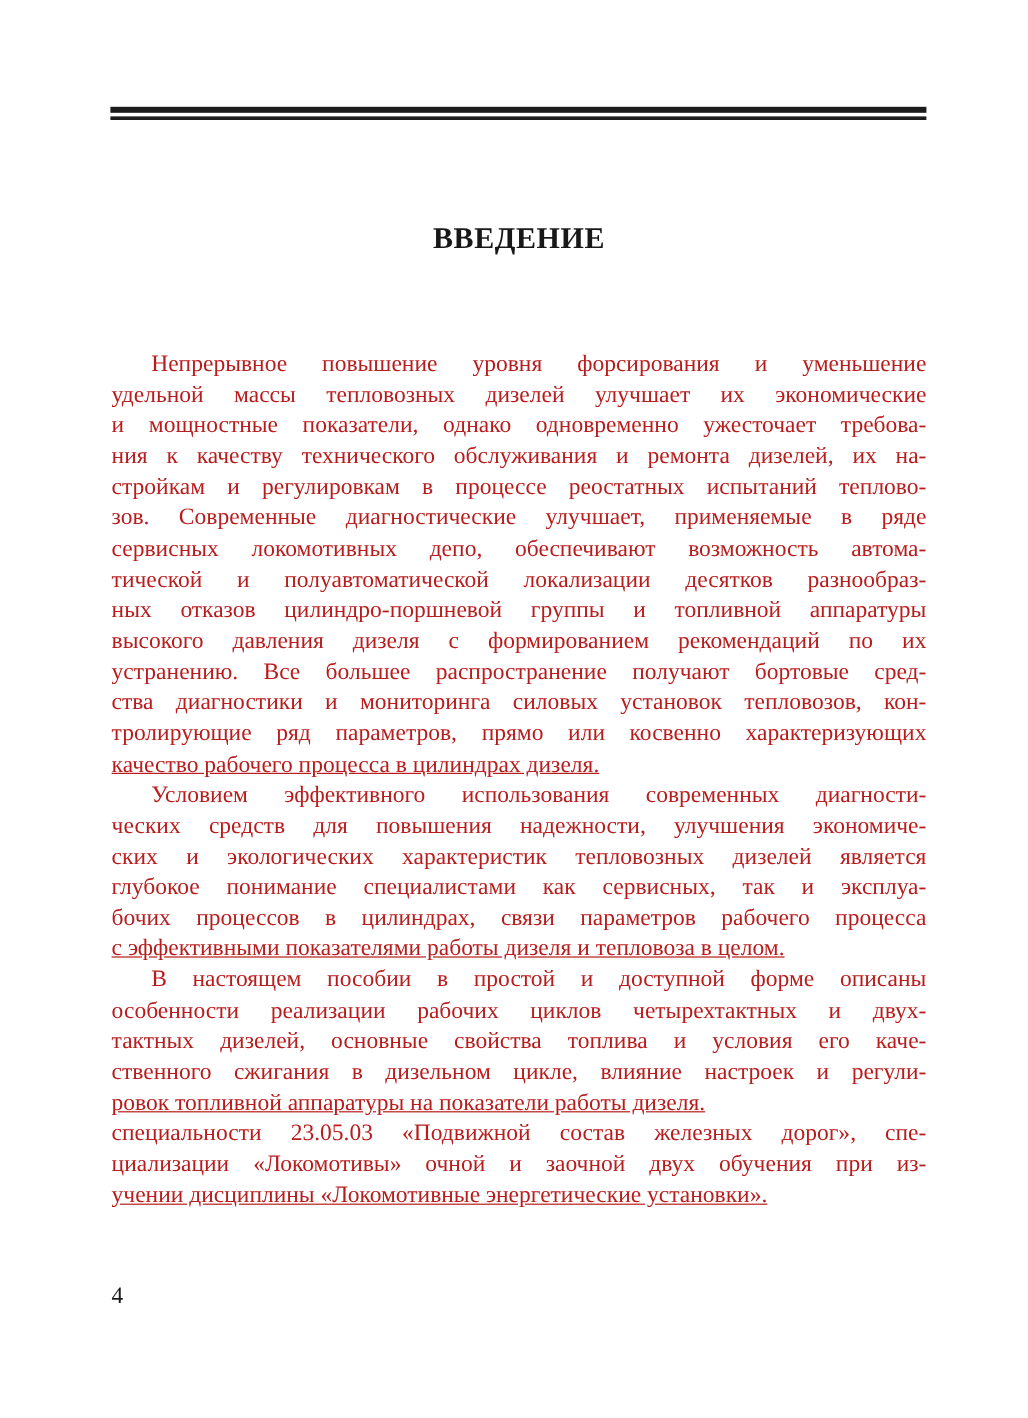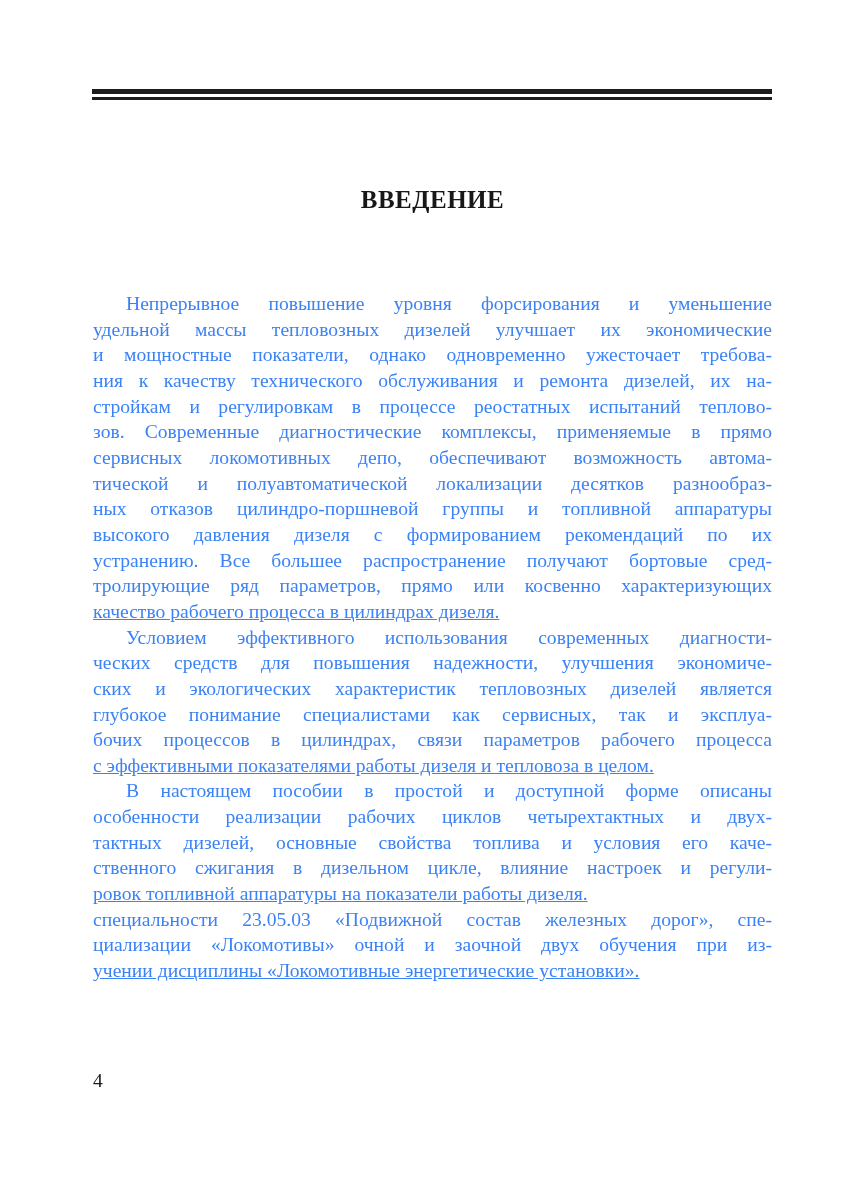--- a/index.html
+++ b/index.html
@@ -43,21 +43,21 @@
     letter-spacing: 0.5px;
     color: #181818;
   }
   .body-text {
     position: absolute;
     left: 93px;
     right: 85px;
     top: 291px;
     font-size: 19.6px;
     line-height: 25.66px;
-    color: #3b82f6;
+    color: #b91c1c;
   }
   .paragraph {
     margin: 0;
   }
   .line {
     text-align: justify;
     text-align-last: justify;
     white-space: normal;
   }
   .line.first {
@@ -87,26 +87,27 @@
 
   <h1 class="title">ВВЕДЕНИЕ</h1>
 
   <div class="body-text">
       <div class="paragraph">
         <div class="line first">Непрерывное повышение уровня форсирования и уменьшение</div>
         <div class="line">удельной массы тепловозных дизелей улучшает их экономические</div>
         <div class="line">и мощностные показатели, однако одновременно ужесточает требова-</div>
         <div class="line">ния к качеству технического обслуживания и ремонта дизелей, их на-</div>
         <div class="line">стройкам и регулировкам в процессе реостатных испытаний теплово-</div>
-        <div class="line">зов. Современные диагностические комплексы, применяемые в прямо</div>
+        <div class="line">зов. Современные диагностические улучшает, применяемые в ряде</div>
         <div class="line">сервисных локомотивных депо, обеспечивают возможность автома-</div>
         <div class="line">тической и полуавтоматической локализации десятков разнообраз-</div>
         <div class="line">ных отказов цилиндро-поршневой группы и топливной аппаратуры</div>
         <div class="line">высокого давления дизеля с формированием рекомендаций по их</div>
         <div class="line">устранению. Все большее распространение получают бортовые сред-</div>
+        <div class="line">ства диагностики и мониторинга силовых установок тепловозов, кон-</div>
         <div class="line">тролирующие ряд параметров, прямо или косвенно характеризующих</div>
         <div class="line last">качество рабочего процесса в цилиндрах дизеля.</div>
       </div>
       <div class="paragraph">
         <div class="line first">Условием эффективного использования современных диагности-</div>
         <div class="line">ческих средств для повышения надежности, улучшения экономиче-</div>
         <div class="line">ских и экологических характеристик тепловозных дизелей является</div>
         <div class="line">глубокое понимание специалистами как сервисных, так и эксплуа-</div>
         <div class="line">бочих процессов в цилиндрах, связи параметров рабочего процесса</div>
         <div class="line last">с эффективными показателями работы дизеля и тепловоза в целом.</div>

